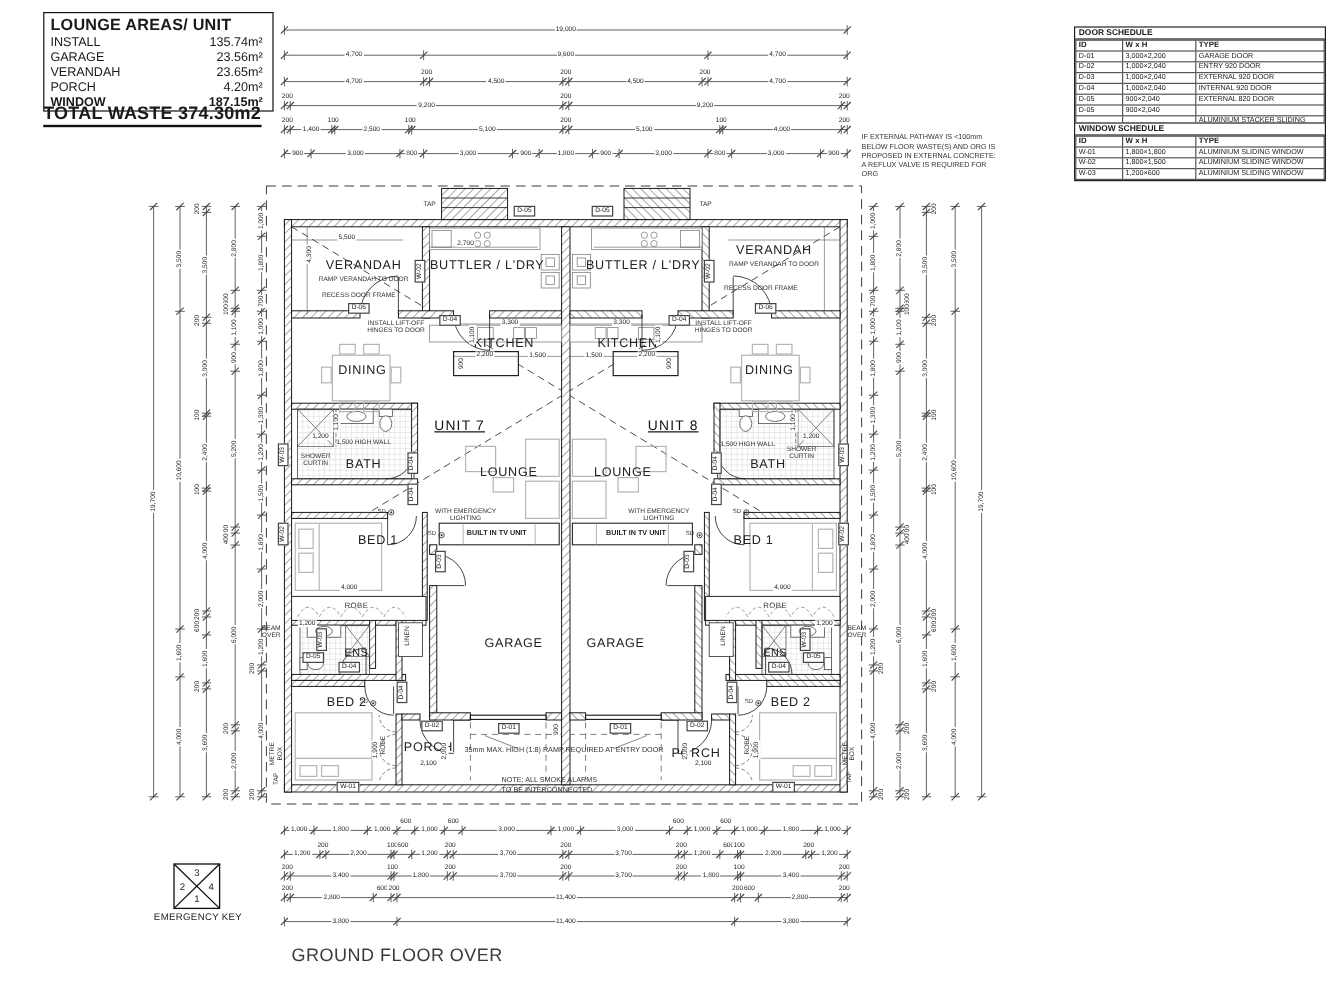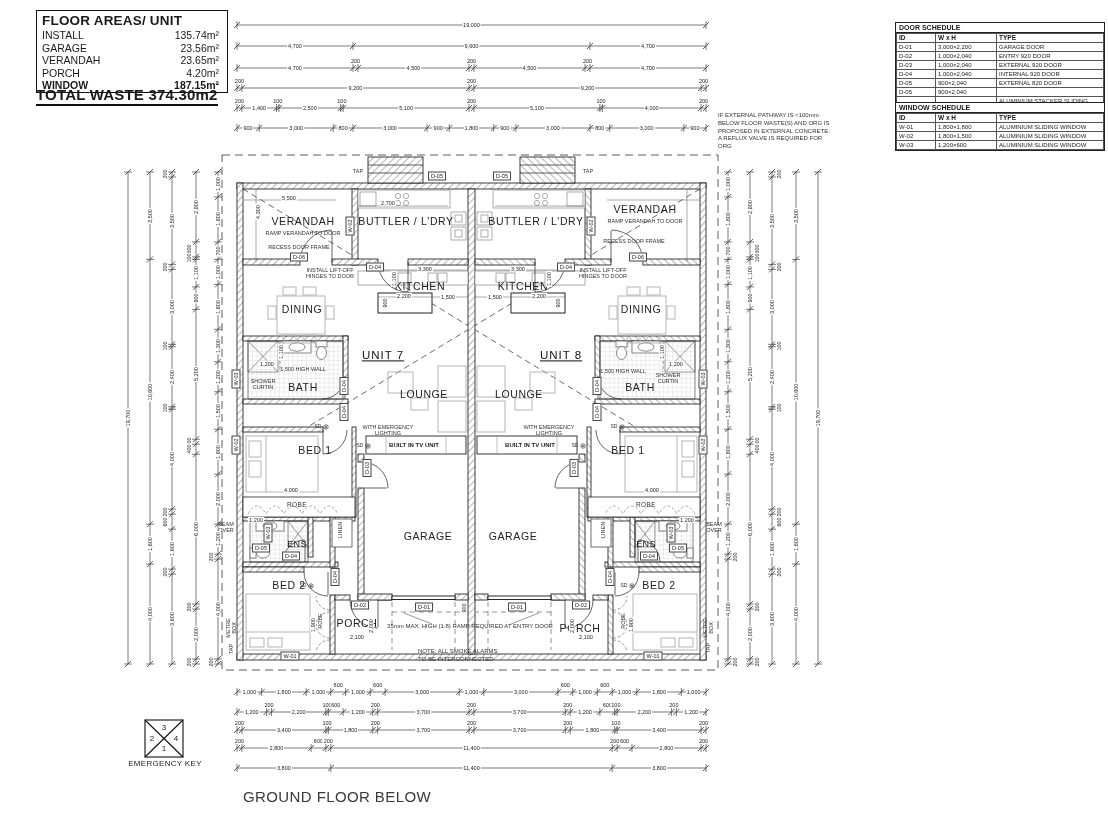--- a/index.html
+++ b/index.html
@@ -646,21 +646,21 @@
       <circle cx="583" cy="446" r="2.2"></circle>
       <circle cx="583" cy="446" r="0.6" fill="#333"></circle>
       <circle cx="311" cy="586" r="2.2"></circle>
       <circle cx="311" cy="586" r="0.6" fill="#333"></circle>
       <circle cx="632" cy="586" r="2.2"></circle>
       <circle cx="632" cy="586" r="0.6" fill="#333"></circle>
     </g>
 </svg>
 
 <div class="abs fa-box">
-  <div class="fa-title">FLOOR AREAS/ UNIT</div>
+  <div class="fa-title">LOUNGE AREAS/ UNIT</div>
   <div id="fa-rows">
       <div class="fa-row">
         <span>INSTALL</span>
         <span>135.74m²</span>
       </div>
       <div class="fa-row">
         <span>GARAGE</span>
         <span>23.56m²</span>
       </div>
       <div class="fa-row">
@@ -756,21 +756,21 @@
         </tr>
       </tbody>
     </table>
 </div>
 
 <div class="abs la reflux">IF EXTERNAL PATHWAY IS &lt;100mm
 BELOW FLOOR WASTE(S) AND ORG IS
 PROPOSED IN EXTERNAL CONCRETE:
 A REFLUX VALVE IS REQUIRED FOR
 ORG</div>
-<div class="abs gfp">GROUND FLOOR BELOW</div>
+<div class="abs gfp">GROUND FLOOR OVER</div>
 
 <div class="abs ctr ek-num" style="left:164px;top:728px">3</div>
 <div class="abs ctr ek-num" style="left:152px;top:739px">2</div>
 <div class="abs ctr ek-num" style="left:176px;top:739px">4</div>
 <div class="abs ctr ek-num" style="left:164px;top:749px">1</div>
 <div class="abs ctr ek-label" style="left:165px;top:764px">EMERGENCY KEY</div>
 
 <div id="labels">
     <div class="abs ctr room" style="left: 303px; top: 221px;">VERANDAH</div>
     <div class="abs ctr room" style="left: 645px; top: 209px;">VERANDAH</div>

